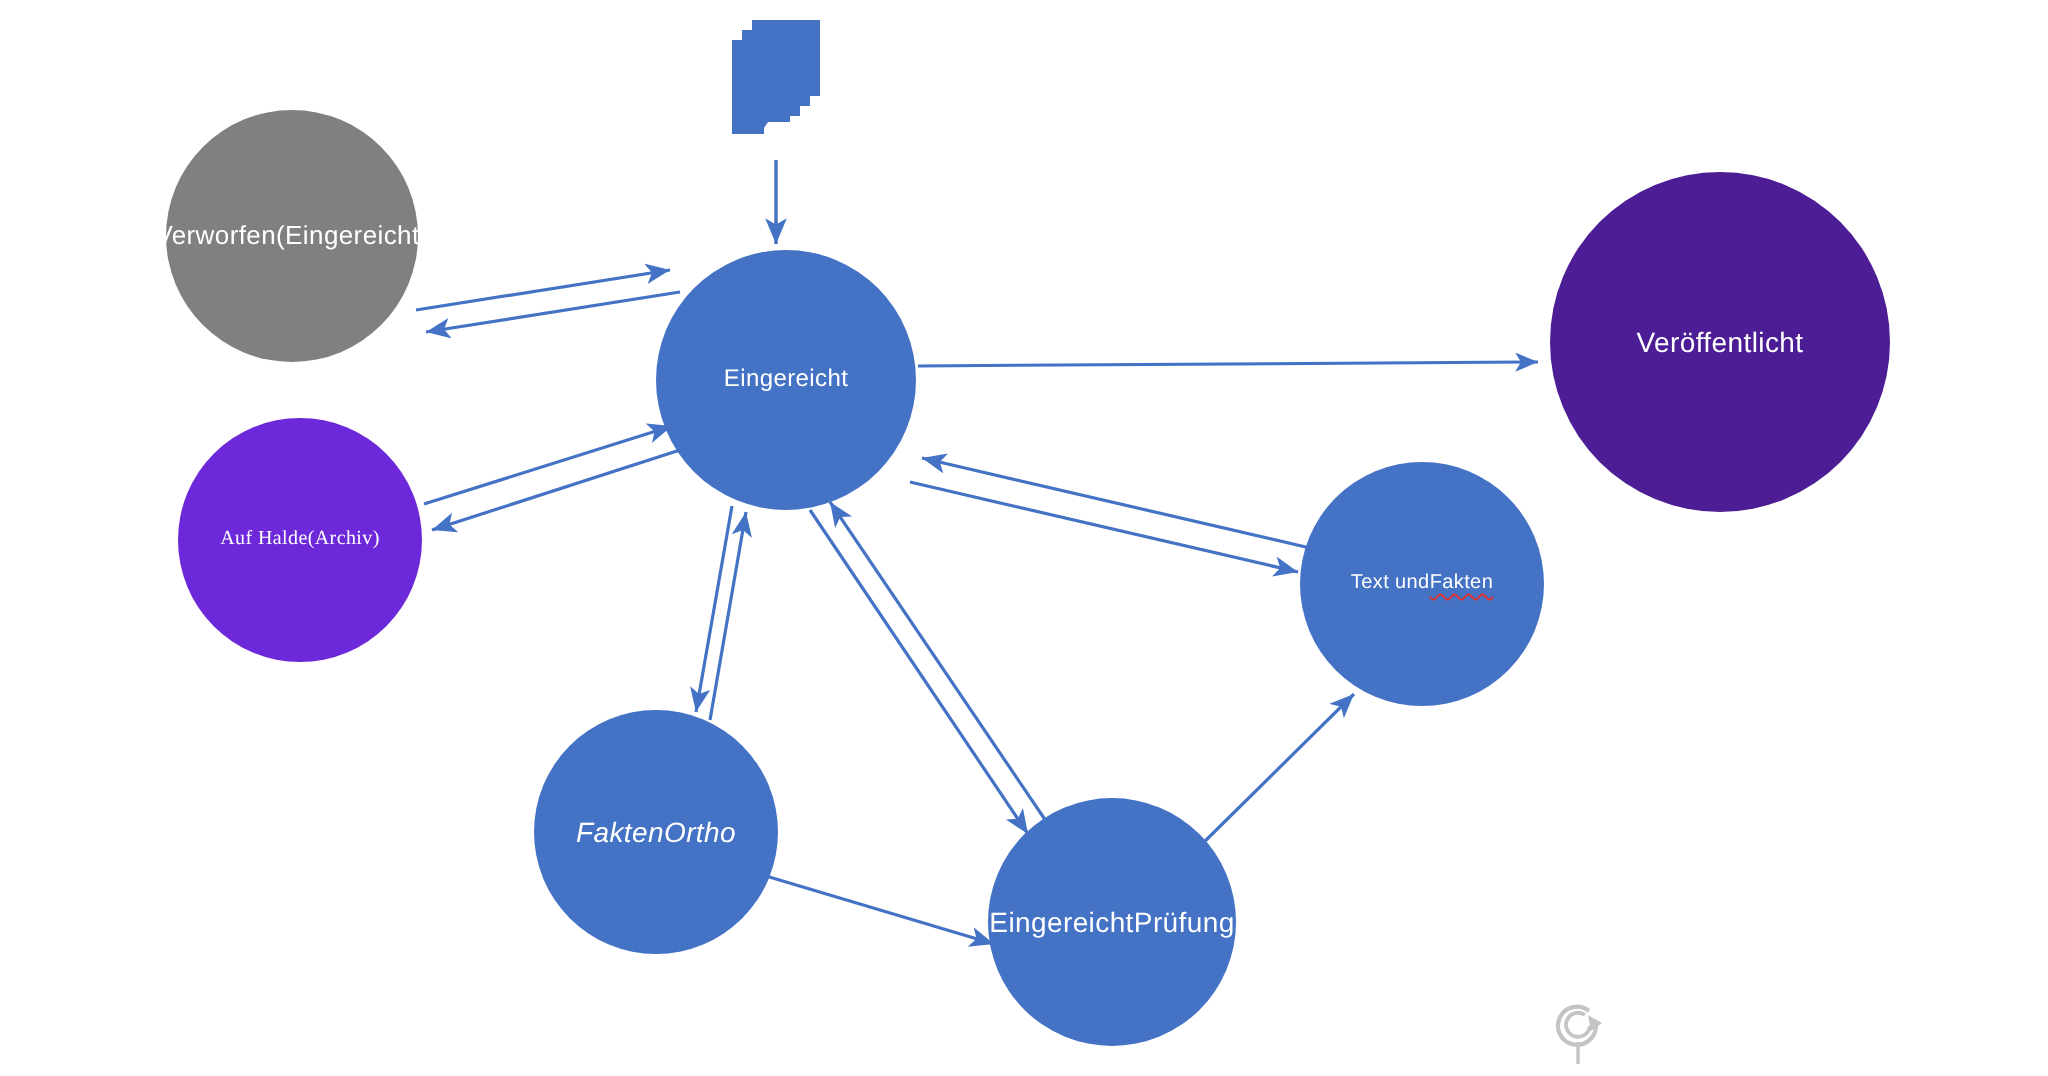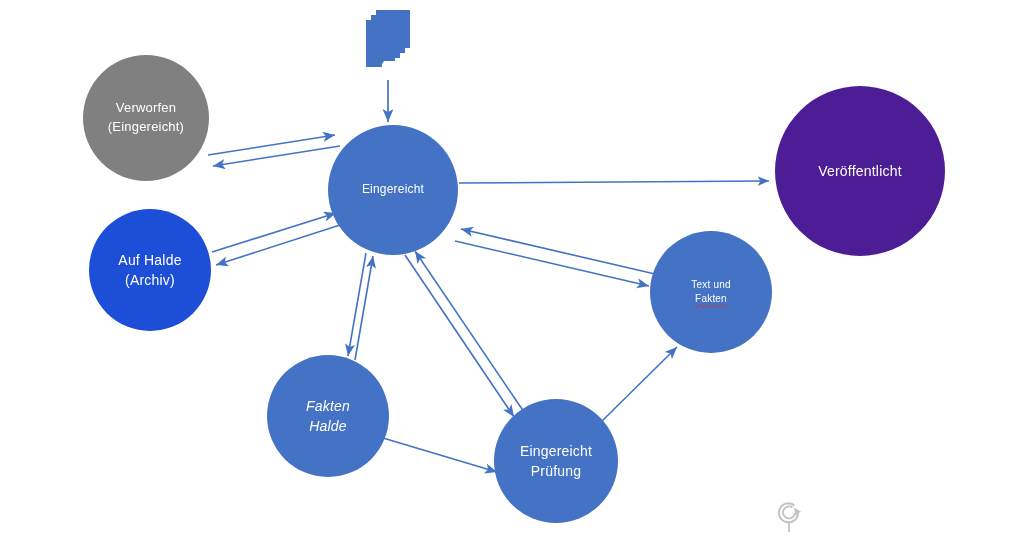--- a/index.html
+++ b/index.html
@@ -29,21 +29,21 @@
     position: absolute;
     left: 0;
     top: 0;
     width: 1024px;
     height: 538px;
   }
   .node {
     position: absolute;
     border-radius: 50%;
     display: flex;
-    flex-direction: column;
+    flex-direction: row;
     align-items: center;
     justify-content: center;
     text-align: center;
     color: #ffffff;
     box-sizing: border-box;
     line-height: 1.45;
     letter-spacing: 0.2px;
   }
   .node .nline {
     display: block;
@@ -127,41 +127,41 @@
     <path d="M6,63 C11,63 17,62 22,58 L22,63 Z" fill="#4472C4"></path>
   </svg>
 
   <div id="node-layer">
 
     <div class="node" style="left:83px; top:55px; width:126px; height:126px; background:#808080; font-size:13px;">
       <span class="nline">Verworfen</span>
       <span class="nline">(Eingereicht)</span>
     </div>
 
-    <div class="node" style="left:89px; top:209px; width:122px; height:122px; background:#1d4ed8; font-size:14px;">
+    <div class="node" style="left:89px; top:209px; width:122px; height:122px; background:#6d28d9; font-size:10px;font-family:Liberation Serif, serif;">
       <span class="nline">Auf Halde</span>
       <span class="nline">(Archiv)</span>
     </div>
 
     <div class="node" style="left:328px; top:125px; width:130px; height:130px; background:#4472C4; font-size:12px;">
       <span class="nline">Eingereicht</span>
     </div>
 
     <div class="node" style="left:775px; top:86px; width:170px; height:170px; background:#4c1d95; font-size:14px;">
       <span class="nline">Veröffentlicht</span>
     </div>
 
     <div class="node" style="left:650px; top:231px; width:122px; height:122px; background:#4472C4; font-size:10px;">
       <span class="nline">Text und</span>
       <span class="nline spell">Fakten</span>
     </div>
 
     <div class="node" style="left:267px; top:355px; width:122px; height:122px; background:#4472C4; font-size:14px;font-style:italic;">
       <span class="nline">Fakten</span>
-      <span class="nline">Halde</span>
+      <span class="nline">Ortho</span>
     </div>
 
     <div class="node" style="left:494px; top:399px; width:124px; height:124px; background:#4472C4; font-size:14px;">
       <span class="nline">Eingereicht</span>
       <span class="nline">Prüfung</span>
     </div>
 
   </div>
 
   <svg id="watermark" style="left:770px; top:496px;" width="38" height="40" viewBox="0 0 38 40">

